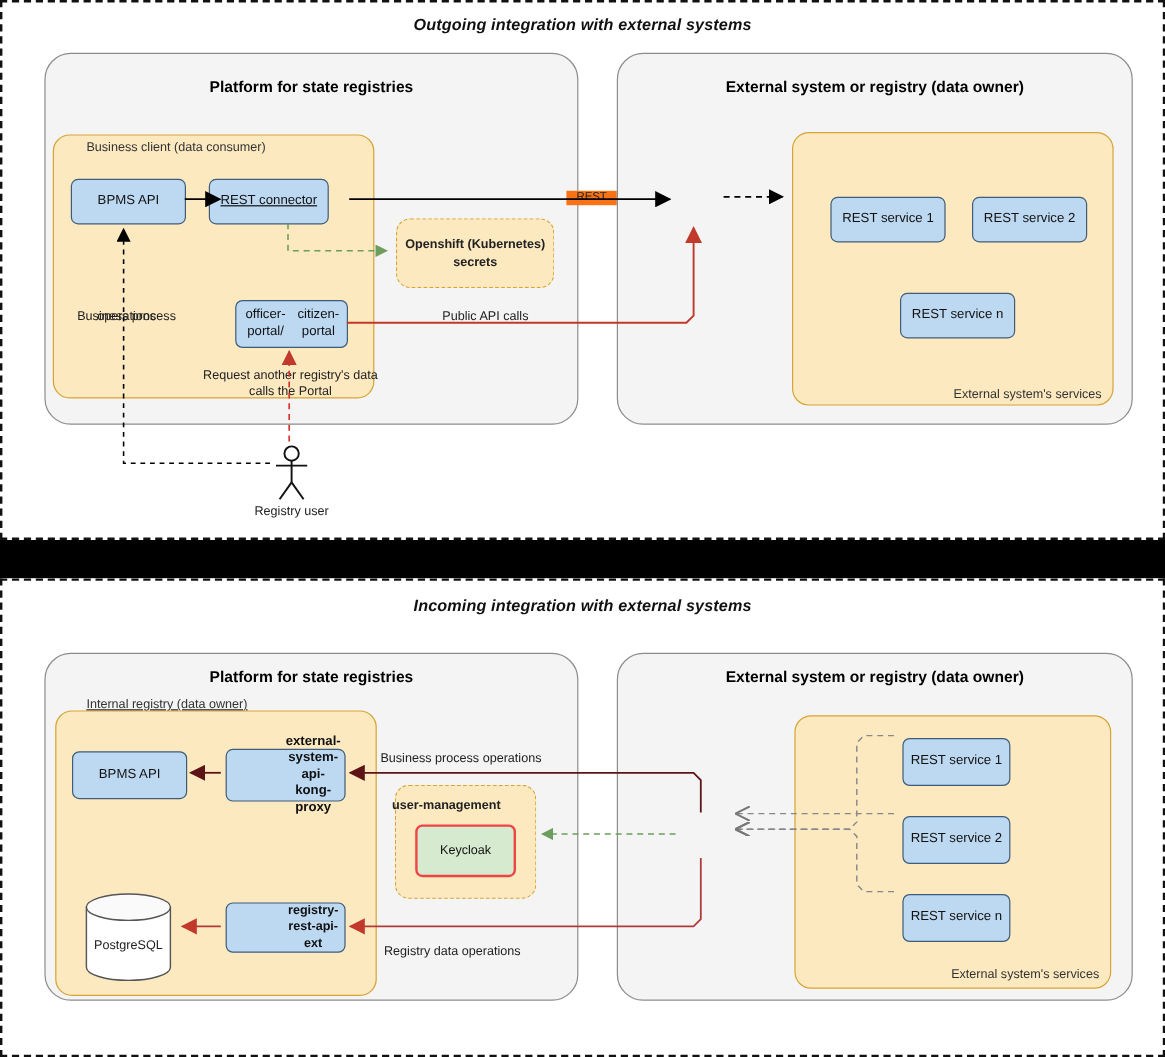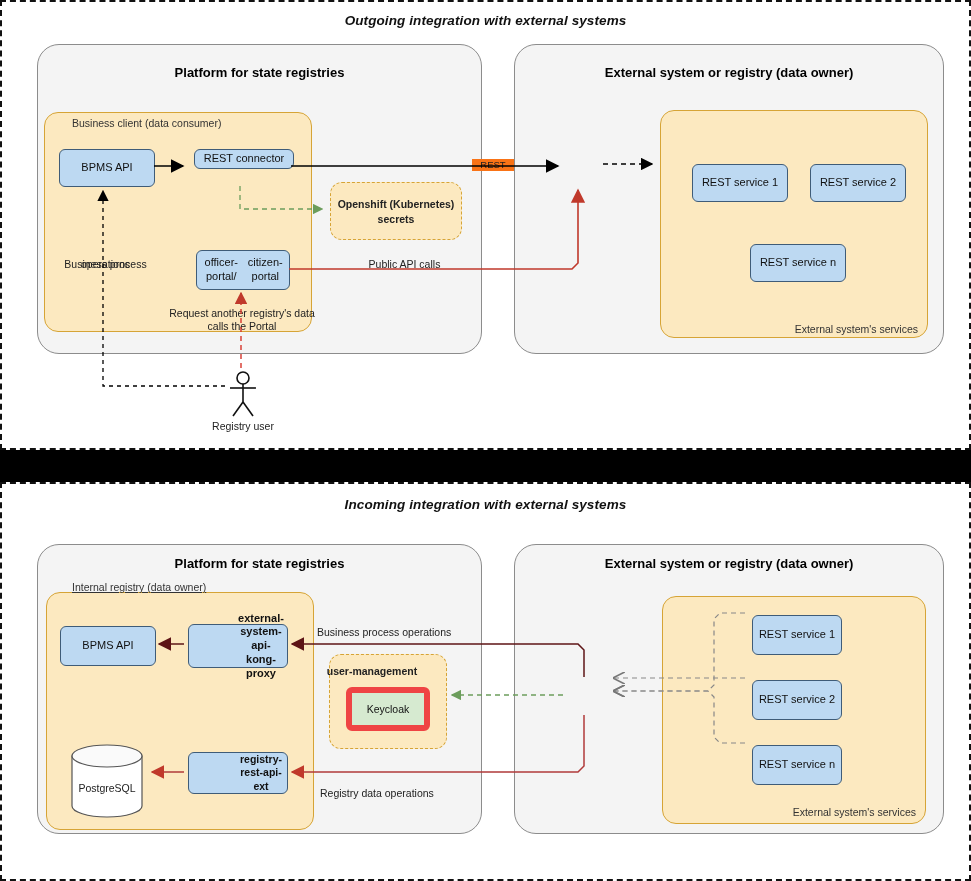--- a/index.html
+++ b/index.html
@@ -26,21 +26,21 @@
 
   
   .yellow-dash{position:absolute;background:#fce9c0;border:1.4px dashed #d6a436;border-radius:12px;box-sizing:border-box;}
 
   
   .blue-box{position:absolute;background:#bdd9f2;border:1px solid #3f5c78;border-radius:6px;box-sizing:border-box;
             display:flex;align-items:center;justify-content:center;text-align:center;
             font-size:11px;color:#111;line-height:1.25;padding:2px;}
   .blue-box.b{font-weight:bold;padding-left:48px;}
 
-  .green-box{position:absolute;background:#d6ead0;border:6px solid #ef4444;border-radius:6px;box-sizing:border-box;
+  .green-box{position:absolute;background:#d6ead0;border:2px solid #ef4444;border-radius:6px;box-sizing:border-box;
             display:flex;align-items:center;justify-content:center;text-align:center;font-size:10.5px;color:#111;}
 
   .note{position:absolute;font-size:10.5px;color:#222;text-align:center;line-height:1.3;white-space:nowrap;}
   .note.l{text-align:left;}
   .bold-note{font-weight:bold;}
 
   svg.layer{position:absolute;left:0;top:0;width:971px;height:881px;pointer-events:none;overflow:visible;}
 
   .gw{position:absolute;width:34px;height:36px;}
   .db{position:absolute;width:78px;height:74px;}
@@ -54,21 +54,21 @@
     <div class="panel-title" style="top:11px;">Outgoing integration with external systems</div>
 
     <div class="grey-box" style="left:35px;top:42px;width:445px;height:310px;"></div>
     <div class="grey-title" style="left:35px;top:63px;width:445px;">Platform for state registries</div>
 
     <div class="yellow-box" style="left:42px;top:110px;width:268px;height:220px;"></div>
     <div class="yellow-label" style="left:70px;top:115px;">Business client (data consumer)</div>
 
     <div class="blue-box" style="left:57px;top:147px;width:96px;height:38px;">BPMS API</div>
 
-    <div class="blue-box" style="left:192px;top:147px;width:100px;height:20px;">REST connector</div>
+    <div class="blue-box" style="left:172px;top:147px;width:100px;height:38px;text-decoration:underline;">REST connector</div>
 
     <div class="blue-box" style="left:194px;top:248px;width:94px;height:40px;flex-direction:row;">
       <span>officer-portal/</span>
       <span>citizen-portal</span>
     </div>
 
     <div class="yellow-dash" style="left:328px;top:180px;width:132px;height:58px;"></div>
     <div class="note bold-note" style="left:328px;top:196px;width:132px;">Openshift (Kubernetes)</div>
     <div class="note bold-note" style="left:328px;top:211px;width:132px;">secrets</div>
 

